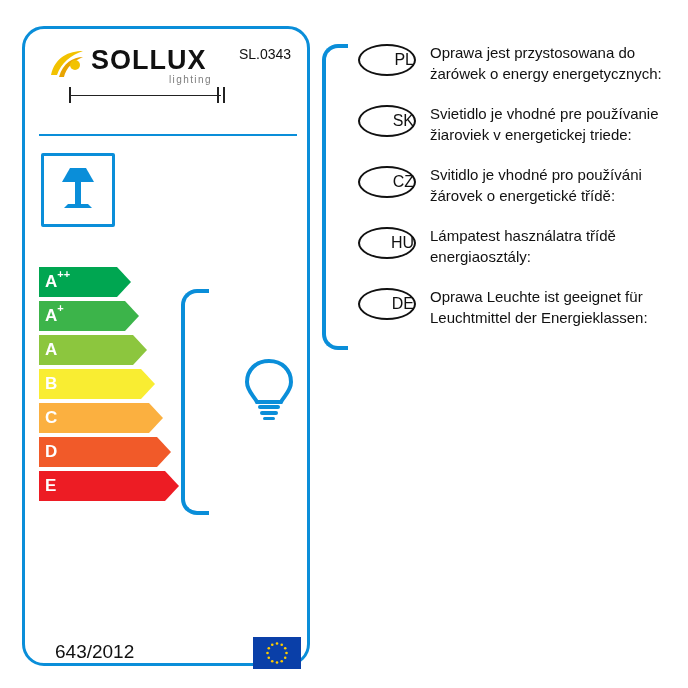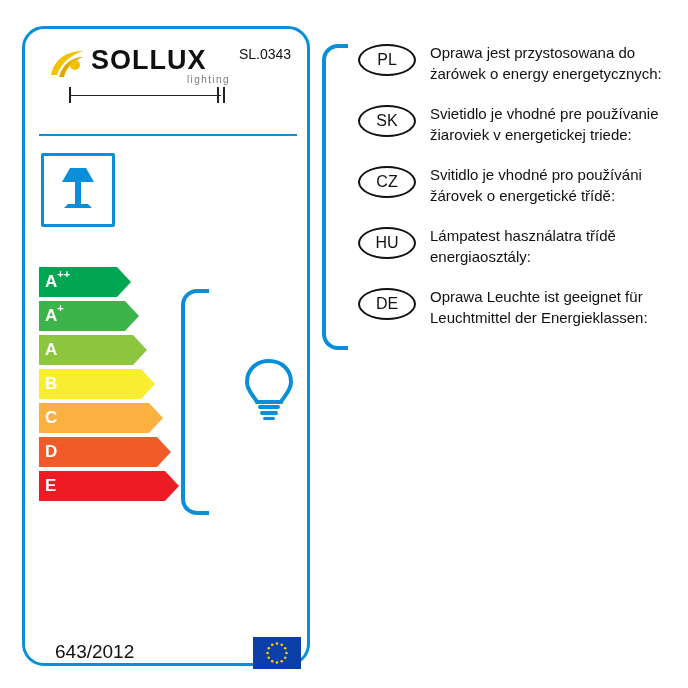--- a/index.html
+++ b/index.html
@@ -58,21 +58,20 @@
     color: #111111;
     font-family: "Liberation Sans", sans-serif;
   }
   #logo-sub {
     position: absolute;
     left: 120px;
     top: 31px;
     font-size: 10px;
     color: #7d7d7d;
     letter-spacing: 1.4px;
-    margin-left: 18px;
   }
   #logo-rule {
     position: absolute;
     left: 20px;
     top: 52px;
     width: 152px;
     height: 1px;
     background: #222;
   }
   #logo-rule-left {
@@ -244,21 +243,21 @@
   }
   .lang-oval {
     position: absolute;
     left: 0;
     top: 0;
     width: 58px;
     height: 32px;
     border: 2px solid #111;
     border-radius: 50%;
     box-sizing: border-box;
-    text-align: center;
+    text-align: right;
     line-height: 28px;
     font-size: 16px;
     color: #111;
   }
   .lang-text {
     position: absolute;
     left: 72px;
     top: -2px;
     width: 248px;
     font-size: 15px;

